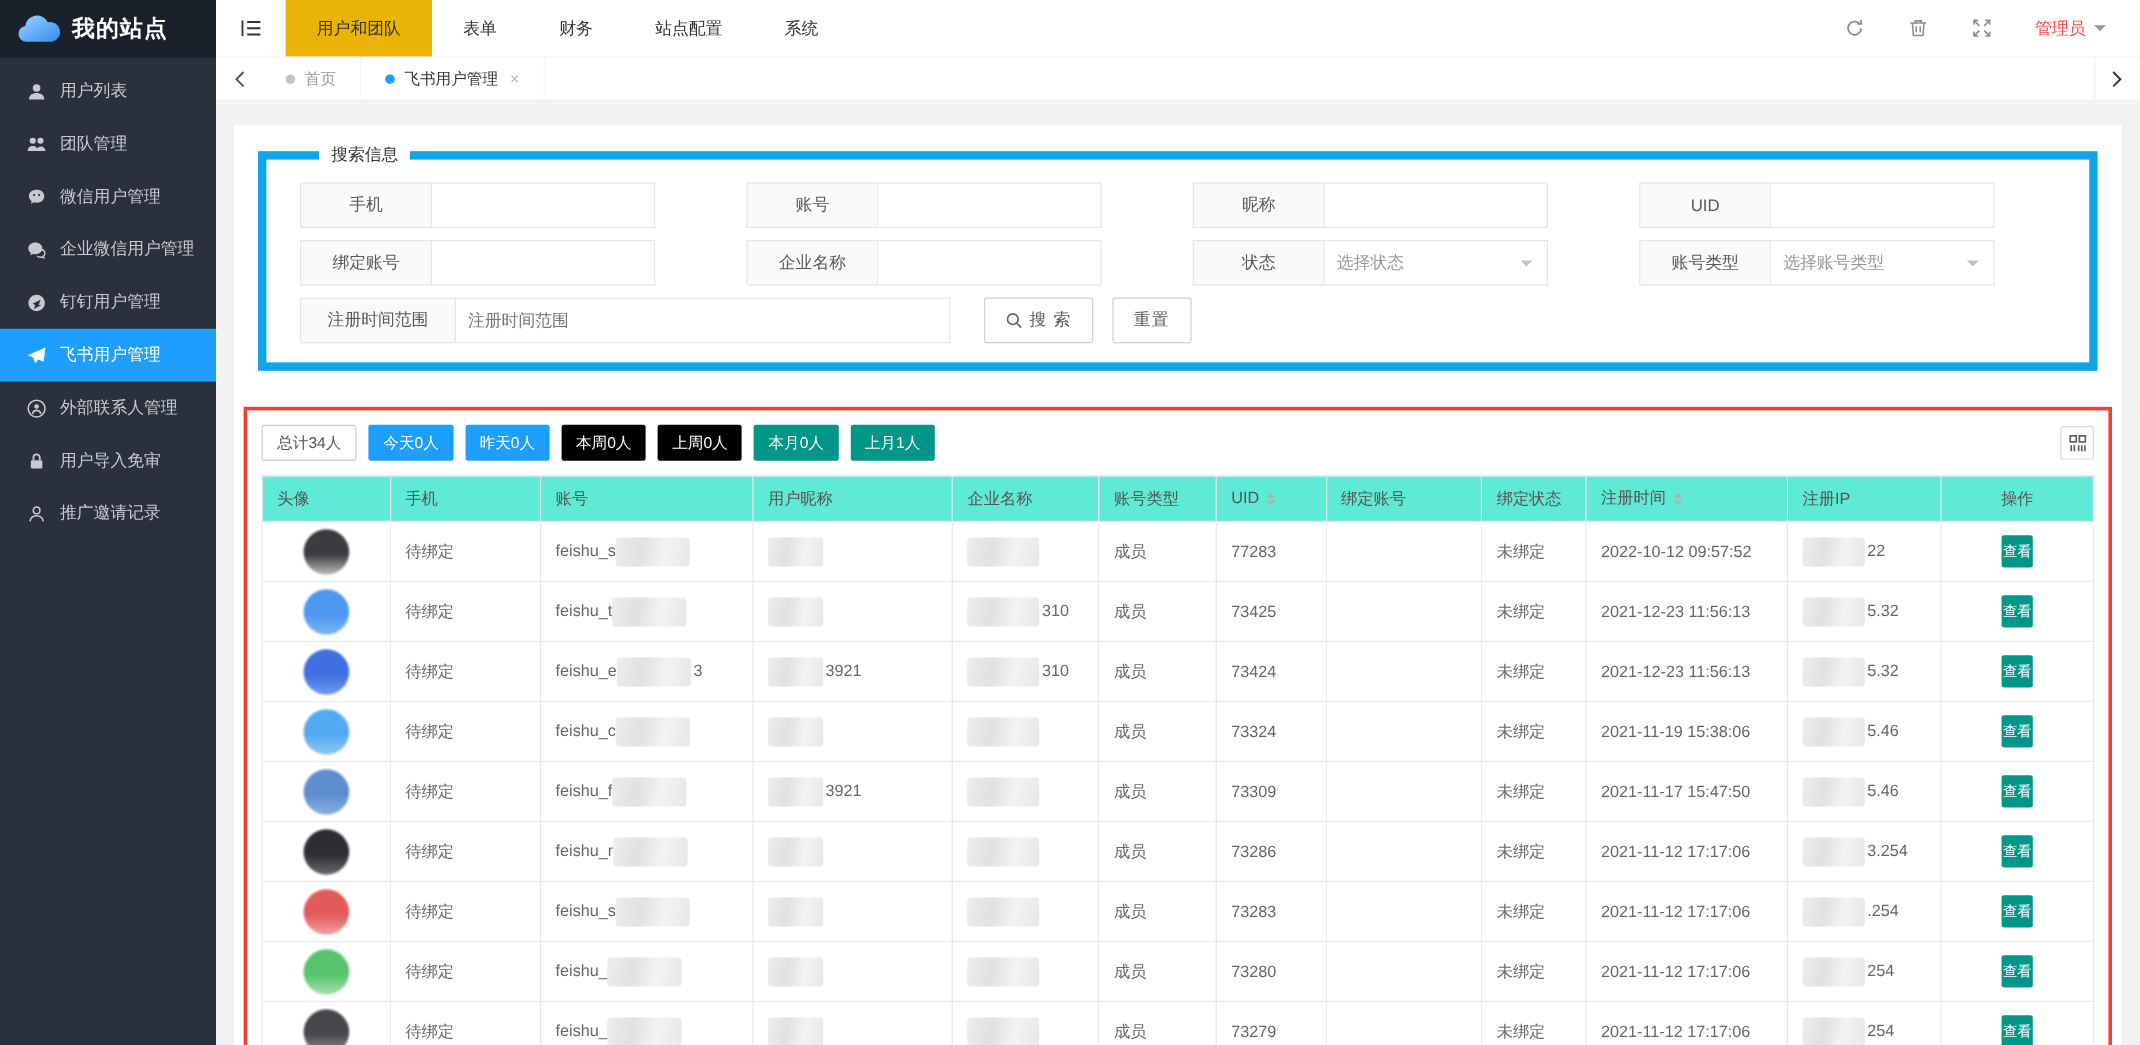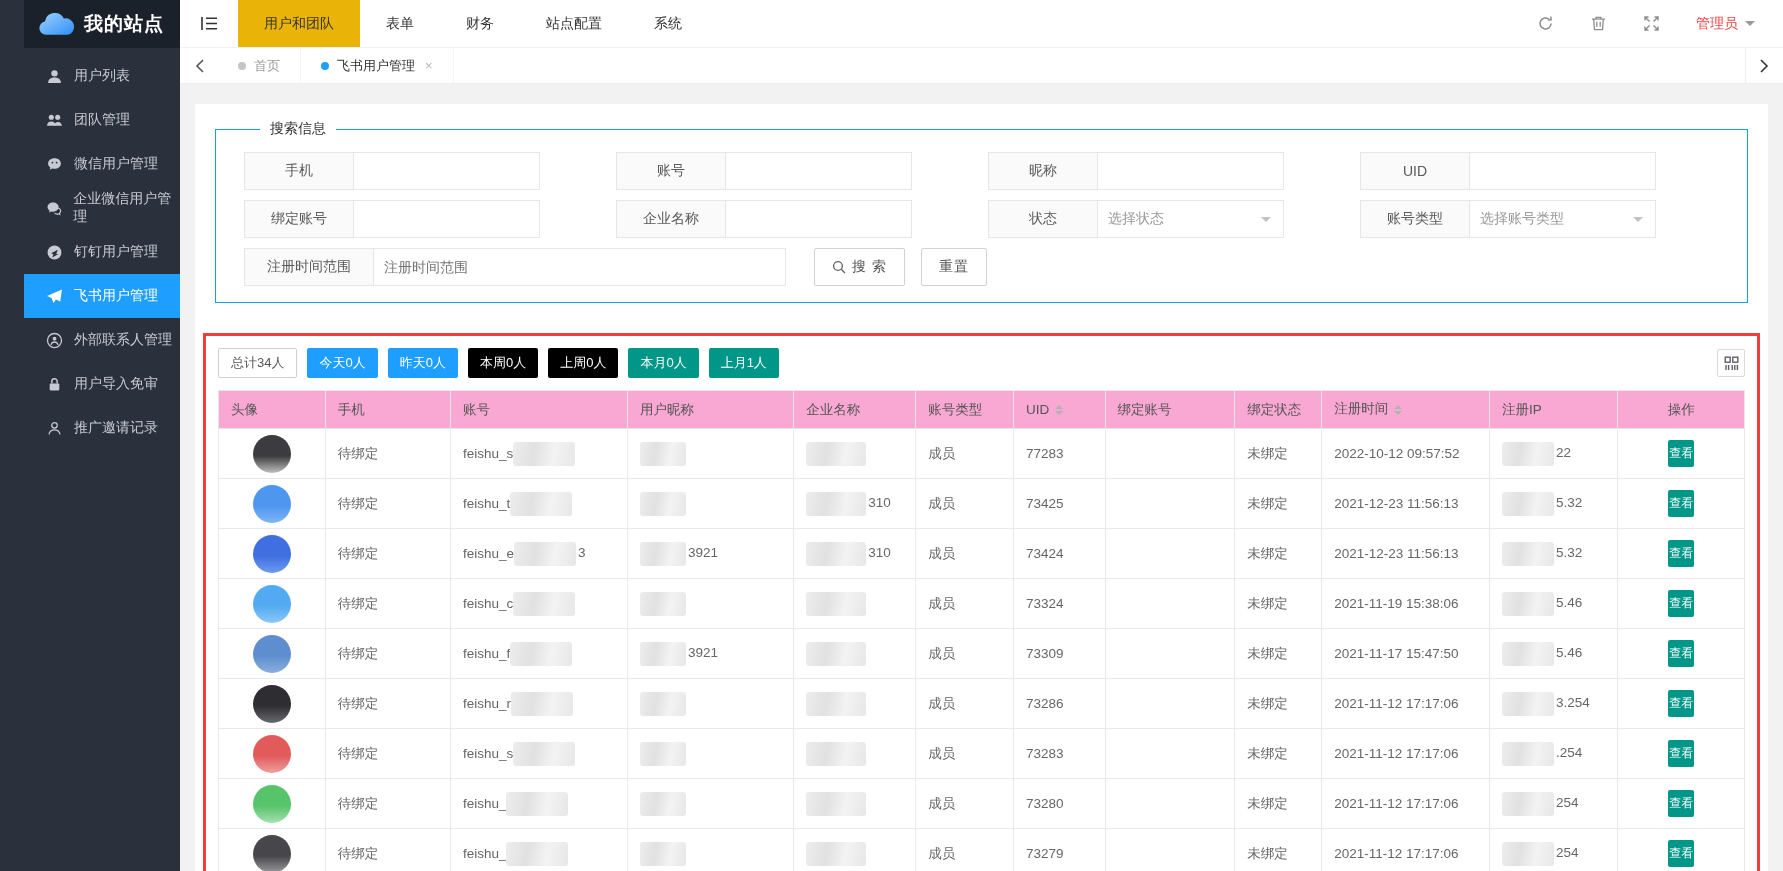--- a/index.html
+++ b/index.html
@@ -1,21 +1,21 @@
 <!DOCTYPE html>
 <html><head>
 <meta charset="utf-8">
 <style>
   * { margin:0; padding:0; box-sizing:border-box; }
   html,body { width:1783px; height:871px; overflow:hidden;
     font-family:"Liberation Sans","DejaVu Sans",sans-serif; background:#f2f2f2; }
   .app { display:flex; width:100%; height:100%; }
 
   
-  .sidebar { width:180px; min-width:180px; background:#2a313c; height:100%;padding-left:24px; }
+  .sidebar { width:180px; min-width:180px; background:#2a313c; height:100%; }
   .logo { height:48px; background:#1b212a; display:flex; align-items:center; padding-left:12px; }
   .logo-text { color:#fff; font-size:19px; font-weight:bold; margin-left:8px; letter-spacing:1px; }
   .menu { padding-top:6px; }
   .menu-item { height:44px; display:flex; align-items:center; padding-left:22px;
     color:#c6cbd3; font-size:14px; cursor:pointer; }
   .menu-item .mi-icon { width:17px; height:17px; margin-right:11px; display:inline-flex; }
   .menu-item .mi-icon svg { width:100%; height:100%; }
   .menu-item.active { background:#1E9FFF; color:#fff; }
 
   
@@ -38,21 +38,21 @@
     cursor:pointer; gap:8px; border-right:1px solid #f5f5f5; }
   .tab .dot { width:8px; height:8px; border-radius:50%; background:#c4c4c4; }
   .tab.active { color:#333; }
   .tab.active .dot { background:#1E9FFF; }
   .tab .close-x { color:#b5b5b5; font-size:13px; margin-left:2px; }
 
   
   .content { flex:1; background:#f2f2f2; padding:20px 15px 0 15px; min-height:0; }
   .card { background:#fff; height:100%; padding-top:16px; }
 
-  fieldset.search { margin:0 20px; border:1px solid #0ea5e9; padding:14px 28px 12px; }
+  fieldset.search { margin:0 20px; border:7px solid #0ea5e9; padding:14px 28px 12px; }
   fieldset.search legend { font-size:14px; color:#333; padding:0 10px; margin-left:16px; }
   .form-row { display:flex; margin-bottom:10px; }
   .fgroup { display:flex; width:296px; margin-right:76px; }
   .fgroup:last-child { margin-right:0; }
   .fg-label { width:110px; height:38px; background:#fafafa; border:1px solid #e6e6e6;
     display:flex; align-items:center; justify-content:center; font-size:14px; color:#595959; }
   .fg-input { width:186px; height:38px; border:1px solid #e6e6e6; border-left:0; background:#fff;
     font-size:14px; color:#333; padding:0 10px; outline:none; }
   .fg-select { width:186px; height:38px; border:1px solid #e6e6e6; border-left:0; background:#fff;
     display:flex; align-items:center; padding:0 10px; position:relative; cursor:pointer; }
@@ -76,21 +76,21 @@
   .stat-btn.blue { background:#1E9FFF; }
   .stat-btn.orange { background:#000000; }
   .stat-btn.green { background:#009688; }
   .grid-btn { position:absolute; right:0; top:1px; width:28px; height:28px; border:1px solid #d9d9d9;
     border-radius:2px; background:#fff; display:flex; align-items:center; justify-content:center; cursor:pointer; }
 
   table.data { width:100%; margin-top:12px; border-collapse:collapse; table-layout:fixed; }
   col.c1{width:7%} col.c2{width:8.2%} col.c3{width:11.6%} col.c4{width:10.9%} col.c5{width:8%}
   col.c6{width:6.4%} col.c7{width:6%} col.c8{width:8.5%} col.c9{width:5.7%} col.c10{width:11%}
   col.c11{width:8.4%} col.c12{width:8.3%}
-  table.data th { background:#f9a8d4; height:38px; font-size:13.5px; color:#555; font-weight:400;
+  table.data th { background:#5eead4; height:38px; font-size:13.5px; color:#555; font-weight:400;
     text-align:left; padding-left:12px; border:1px solid #e6e6e6; }
   table.data th.center { text-align:center; padding-left:0; }
   table.data td { height:50px; border:1px solid #e9e9e9; font-size:13.5px; color:#666; padding-left:12px; }
   table.data td.center { text-align:center; padding-left:0; }
   .sort { display:inline-block; margin-left:6px; vertical-align:middle; }
   .sort i { display:block; width:0; height:0; border:4px solid transparent; }
   .sort .up { border-bottom-color:#b2b2b2; margin-bottom:2px; }
   .sort .dn { border-top-color:#b2b2b2; }
 
   .avatar { width:38px; height:38px; border-radius:50%; margin:0 auto; filter:blur(0.7px); }

